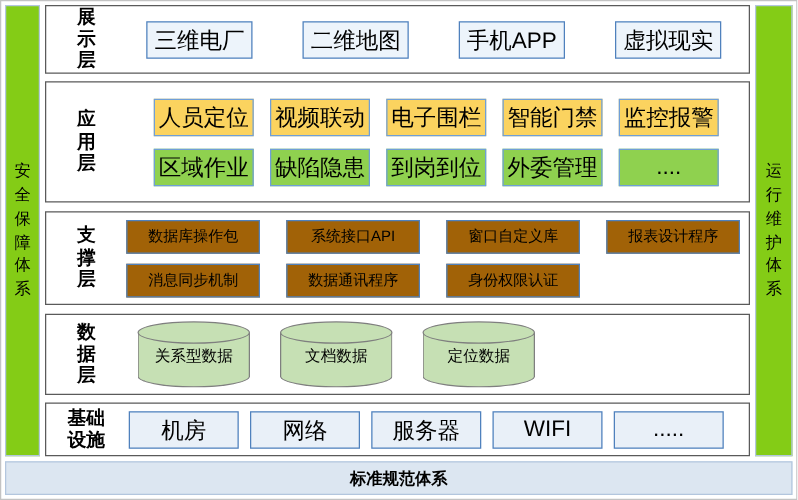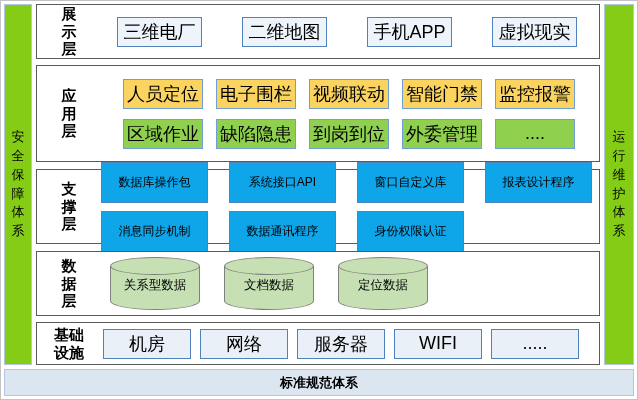--- a/index.html
+++ b/index.html
@@ -51,21 +51,21 @@
   }
   .pres-content { align-items:center; justify-content:space-between; padding:0 22px 0 16px; }
   .pres-box { width:85px; height:30px; background:#edf4fb; border:1px solid #4f81bd; }
   .app-content { flex-direction:column; justify-content:center; gap:10px; }
   .app-row { display:flex; gap:13px;margin-left:22px; }
   .app-box { width:80px; height:30px; border:1px solid #6f9fd8; }
   .yellow-box { background:#fbd35f; }
   .green-box  { background:#8fd14f; }
   .support-content { flex-direction:column; justify-content:center; gap:8px; }
   .support-row { display:flex; gap:21px; }
-  .support-box { width:107px; height:41px; background:#0ea5e9; border:1px solid #4f81bd; font-size:12px; }
+  .support-box { width:107px; height:27px; background:#a16207; border:1px solid #4f81bd; font-size:12px; }
   .infra-content { align-items:center; gap:9px; padding-left:2px; }
   .infra-box { width:88px; height:30px; background:#e9f0f8; border:1px solid #4f81bd; }
   
   .data-content { align-items:center; gap:24px; padding-left:9px; }
   .cyl { position:relative; width:90px; height:53px; flex:0 0 90px;font-family:Liberation Serif, serif; }
   .cyl-top {
     position:absolute; left:0; right:0; top:0; height:18px; z-index:2;
     background:#c6e0b4; border:1px solid #7f7f7f; border-radius:50%; box-sizing:border-box;
   }
   .cyl-body {
@@ -109,22 +109,22 @@
       </div>
     </section>
 
     <section class="band band-application">
       <div class="band-label">
         <span class="vtext w1">应用层</span>
       </div>
       <div class="band-content app-content">
         <div class="app-row">
           <div class="box app-box yellow-box">人员定位</div>
+          <div class="box app-box yellow-box">视频联动</div>
           <div class="box app-box yellow-box">电子围栏</div>
-          <div class="box app-box yellow-box">视频联动</div>
           <div class="box app-box yellow-box">智能门禁</div>
           <div class="box app-box yellow-box">监控报警</div>
         </div>
         <div class="app-row">
           <div class="box app-box green-box">区域作业</div>
           <div class="box app-box green-box">缺陷隐患</div>
           <div class="box app-box green-box">到岗到位</div>
           <div class="box app-box green-box">外委管理</div>
           <div class="box app-box green-box">....</div>
         </div>

